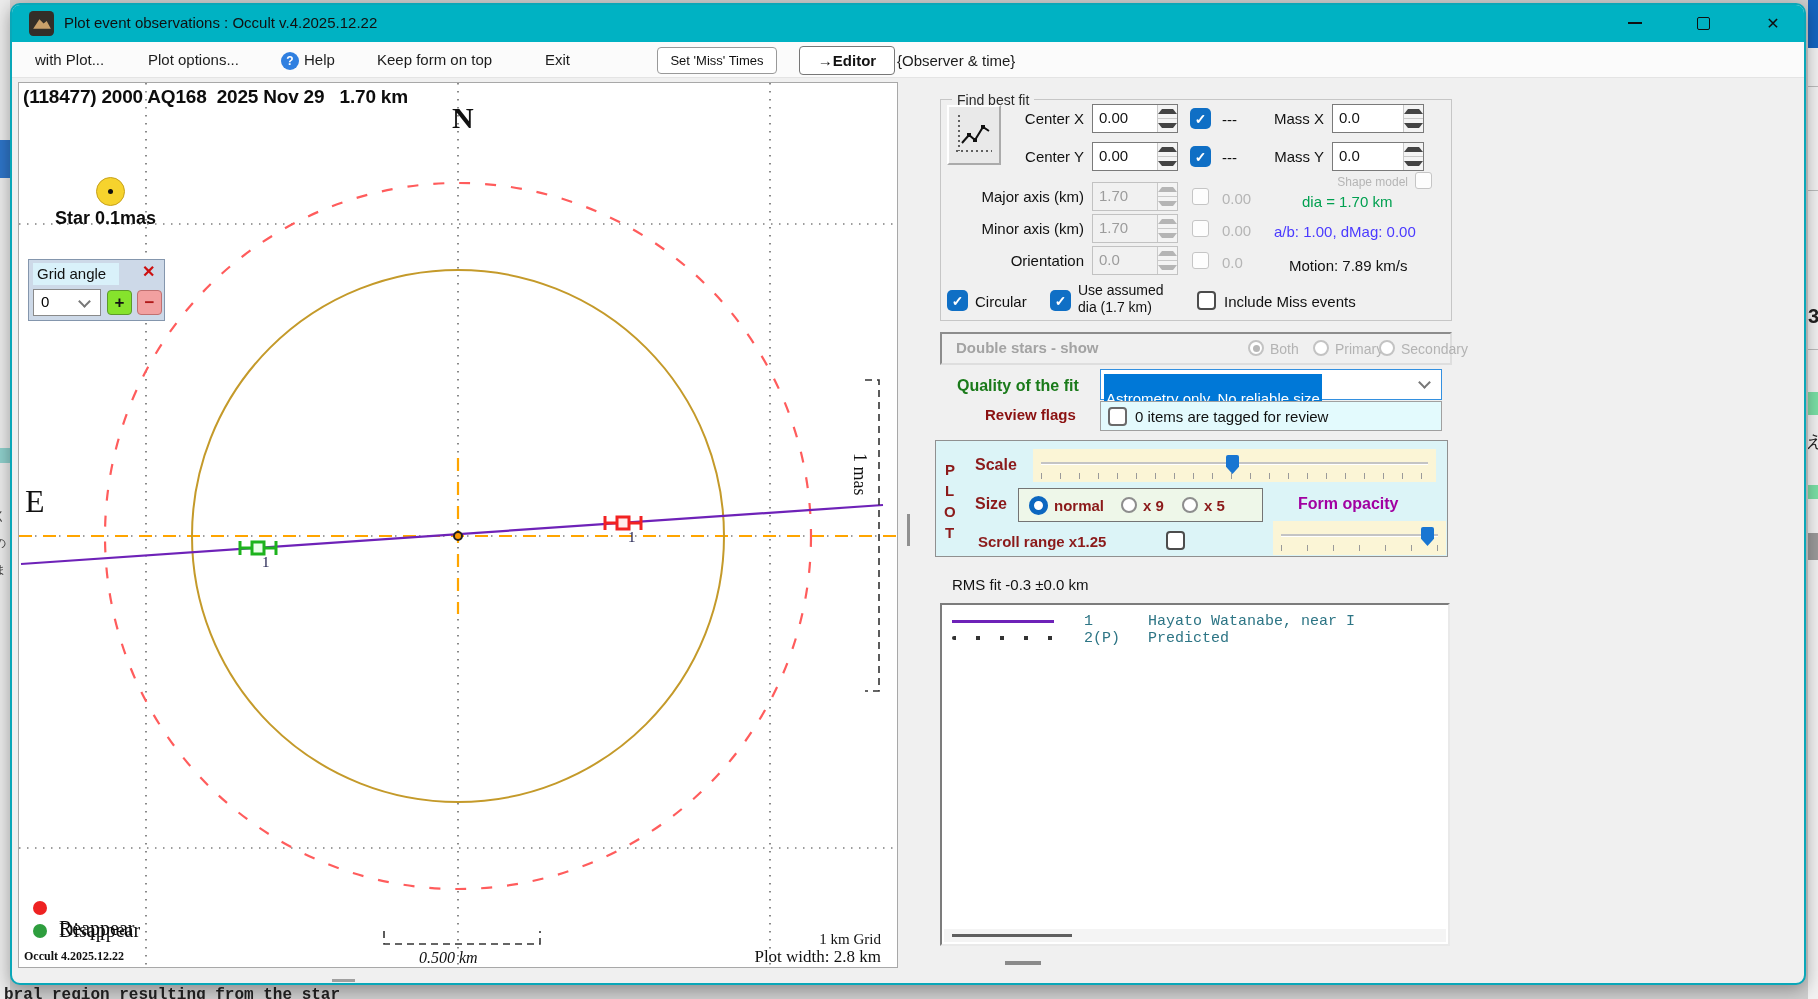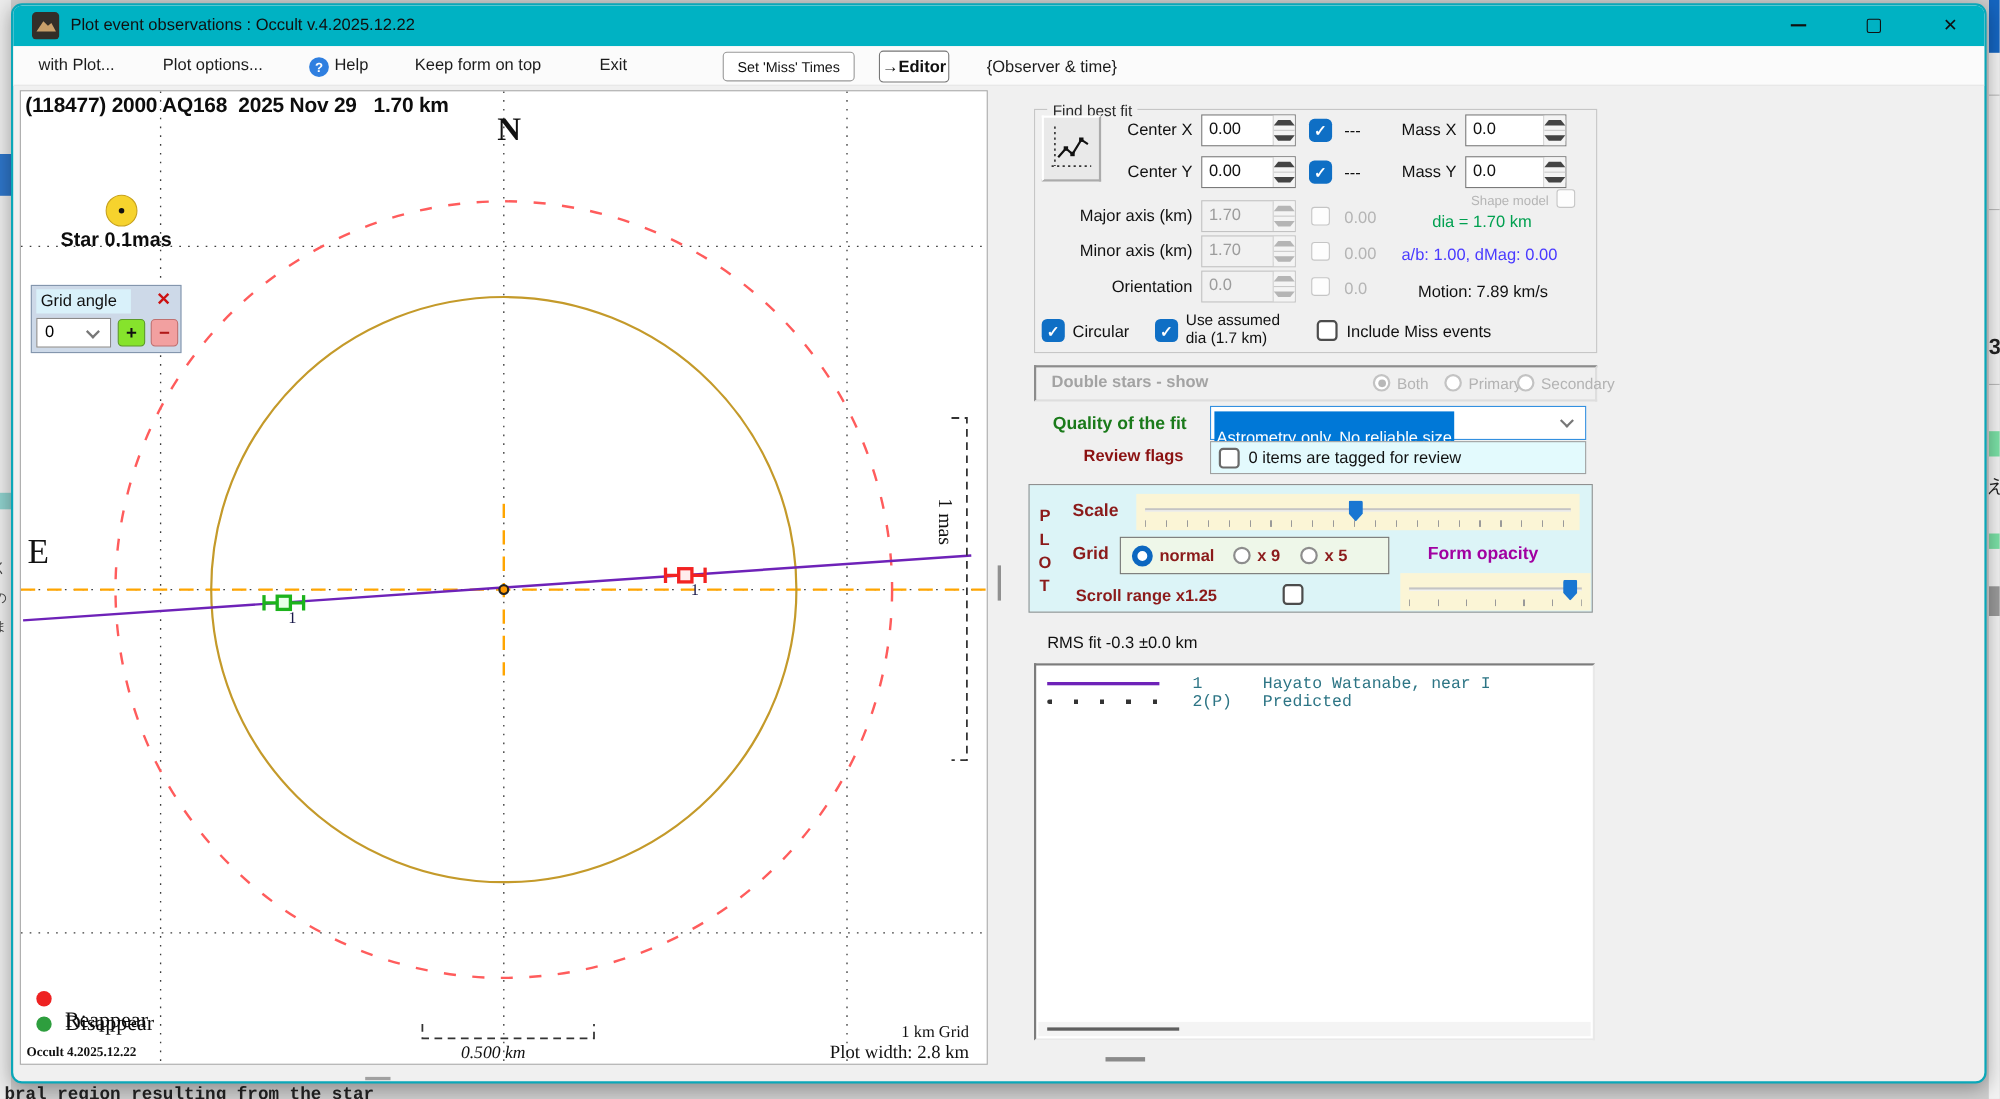--- a/index.html
+++ b/index.html
@@ -112,21 +112,21 @@
   </div>
 
   <div class="a" id="menubar">
     <span class="a mitem" style="left:23px;">with Plot...</span>
     <span class="a mitem" style="left:136px;">Plot options...</span>
     <span class="a" style="left:269px;top:10px;width:18px;height:18px;border-radius:50%;background:#2f7fe0;color:#fff;font-size:12px;font-weight:bold;display:flex;align-items:center;justify-content:center;">?</span>
     <span class="a mitem" style="left:292px;">Help</span>
     <span class="a mitem" style="left:365px;">Keep form on top</span>
     <span class="a mitem" style="left:533px;">Exit</span>
     <div class="a btn" style="left:645px;top:5px;width:120px;height:27px;font-size:13px;">Set 'Miss' Times</div>
-    <div class="a btn" style="left:787px;top:4px;width:64px;height:29px;font-size:15px;font-weight:bold;border-color:#777;">→Editor</div>
+    <div class="a btn" style="left:787px;top:4px;width:96px;height:29px;font-size:15px;font-weight:bold;border-color:#777;">→Editor</div>
     <span class="a mitem" style="left:885px;top:10px;">{Observer &amp; time}</span>
   </div>
 
   <div class="a" id="plot">
     <svg class="a" width="880" height="886" style="left:0;top:0;">
       <line x1="127" y1="0" x2="127" y2="886" class="gdot"></line>
       <line x1="439" y1="0" x2="439" y2="886" class="gdot"></line>
       <line x1="751" y1="0" x2="751" y2="886" class="gdot"></line>
       <line x1="0" y1="141" x2="880" y2="141" class="gdot"></line>
       <line x1="0" y1="453" x2="880" y2="453" class="gdot"></line>
@@ -358,21 +358,21 @@
     <div class="a dkred" style="left:8px;top:62px;font-size:15px;">O</div>
     <div class="a dkred" style="left:9px;top:83px;font-size:15px;">T</div>
 
     <div class="a dkred" style="left:39px;top:15px;font-size:16px;">Scale</div>
     <div class="a" style="left:97px;top:8px;width:403px;height:33px;background:#fbf5d6;cursor:pointer;">
       <div class="a track" style="left:8px;top:13px;width:387px;"></div>
       <div class="a ticks" style="left:8px;top:24px;width:387px;"></div>
       <div class="a sldthumb" style="left:193px;top:6px;"></div>
     </div>
 
-    <div class="a dkred" style="left:39px;top:54px;font-size:16px;">Grid</div>
+    <div class="a dkred" style="left:39px;top:54px;font-size:16px;">Size</div>
     <div class="a" style="left:82px;top:47px;width:245px;height:34px;background:#eef7e9;border:1px solid #747474;">
       <div class="a rad blue" style="left:10px;top:7px;"></div>
       <span class="a dkred" style="left:35px;top:8px;font-size:15px;">normal</span>
       <div class="a rad" style="left:102px;top:8px;"></div>
       <span class="a dkred" style="left:124px;top:8px;font-size:15px;">x 9</span>
       <div class="a rad" style="left:163px;top:8px;"></div>
       <span class="a dkred" style="left:185px;top:8px;font-size:15px;">x 5</span>
     </div>
     <div class="a" style="left:362px;top:54px;font-size:16px;font-weight:bold;color:#a100a1;">Form opacity</div>
 

